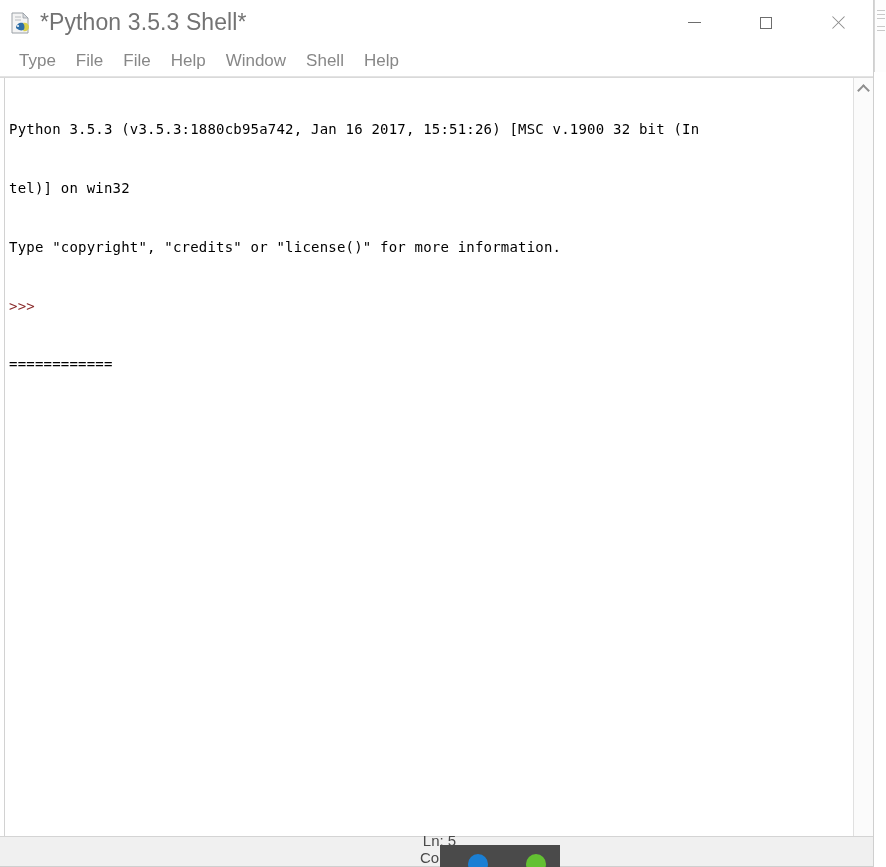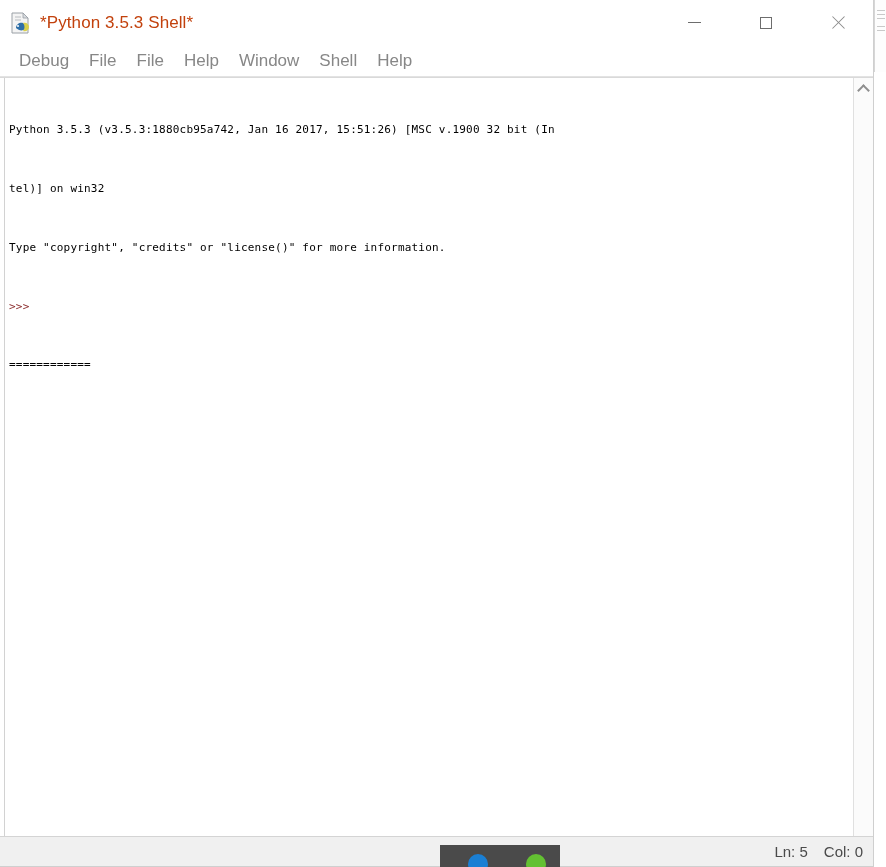--- a/index.html
+++ b/index.html
@@ -69,22 +69,22 @@
   }
   #app-icon {
     width: 22px;
     height: 22px;
     margin-left: 10px;
     margin-right: 8px;
     flex: 0 0 auto;
     position: relative;
   }
   #title-text {
-    font-size: 17px;
-    color: #c2410c;
+    font-size: 23px;
+    color: #737373;
     font-family: "Liberation Sans", sans-serif;
     letter-spacing: 0.1px;
     white-space: nowrap;
   }
   .win-btn {
     position: absolute;
     top: 0;
     width: 46px;
     height: 45px;
     display: flex;
@@ -144,21 +144,21 @@
   #left-gutter {
     width: 4px;
     min-width: 4px;
     background: #ffffff;
     border-right: 1px solid #d2d2d2;
   }
   #shell-text {
     flex: 1 1 auto;
     padding: 3px 0 0 4px;
     font-family: "DejaVu Sans Mono", "Liberation Mono", monospace;
-    font-size: 11px;
+    font-size: 14px;
     line-height: 19.6px;
     color: #000000;
     white-space: pre;
     overflow: hidden;
     letter-spacing: 0.2px;
   }
   .line { white-space: pre; }
   .prompt { color: #8a2b2b; }
 
   
@@ -188,20 +188,21 @@
   #statusbar {
     height: 30px;
     min-height: 30px;
     background: #f0f0f0;
     border-top: 1px solid #d4d4d4;
     display: flex;
     align-items: center;
     justify-content: flex-end;
     padding-right: 10px;
     box-sizing: border-box;
+    flex-direction: column;
   }
   .status-label {
     font-size: 15px;
     color: #4a4a4a;
     margin-left: 16px;
     font-family: "Liberation Sans", sans-serif;
     white-space: nowrap;
   }
 
   
@@ -257,21 +258,21 @@
       </div>
       <div class="win-btn" id="btn-max">
         <span class="glyph-max"></span>
       </div>
       <div class="win-btn" id="btn-close">
         <span class="glyph-close"></span>
       </div>
     </div>
 
     <div id="menubar">
-      <div class="menu-item">Debug</div>
+      <div class="menu-item">Type</div>
       <div class="menu-item">File</div>
       <div class="menu-item">File</div>
       <div class="menu-item">Help</div>
       <div class="menu-item">Window</div>
       <div class="menu-item">Shell</div>
       <div class="menu-item">Help</div>
     </div>
 
     <div id="shell-area">
       <div id="left-gutter"></div>

